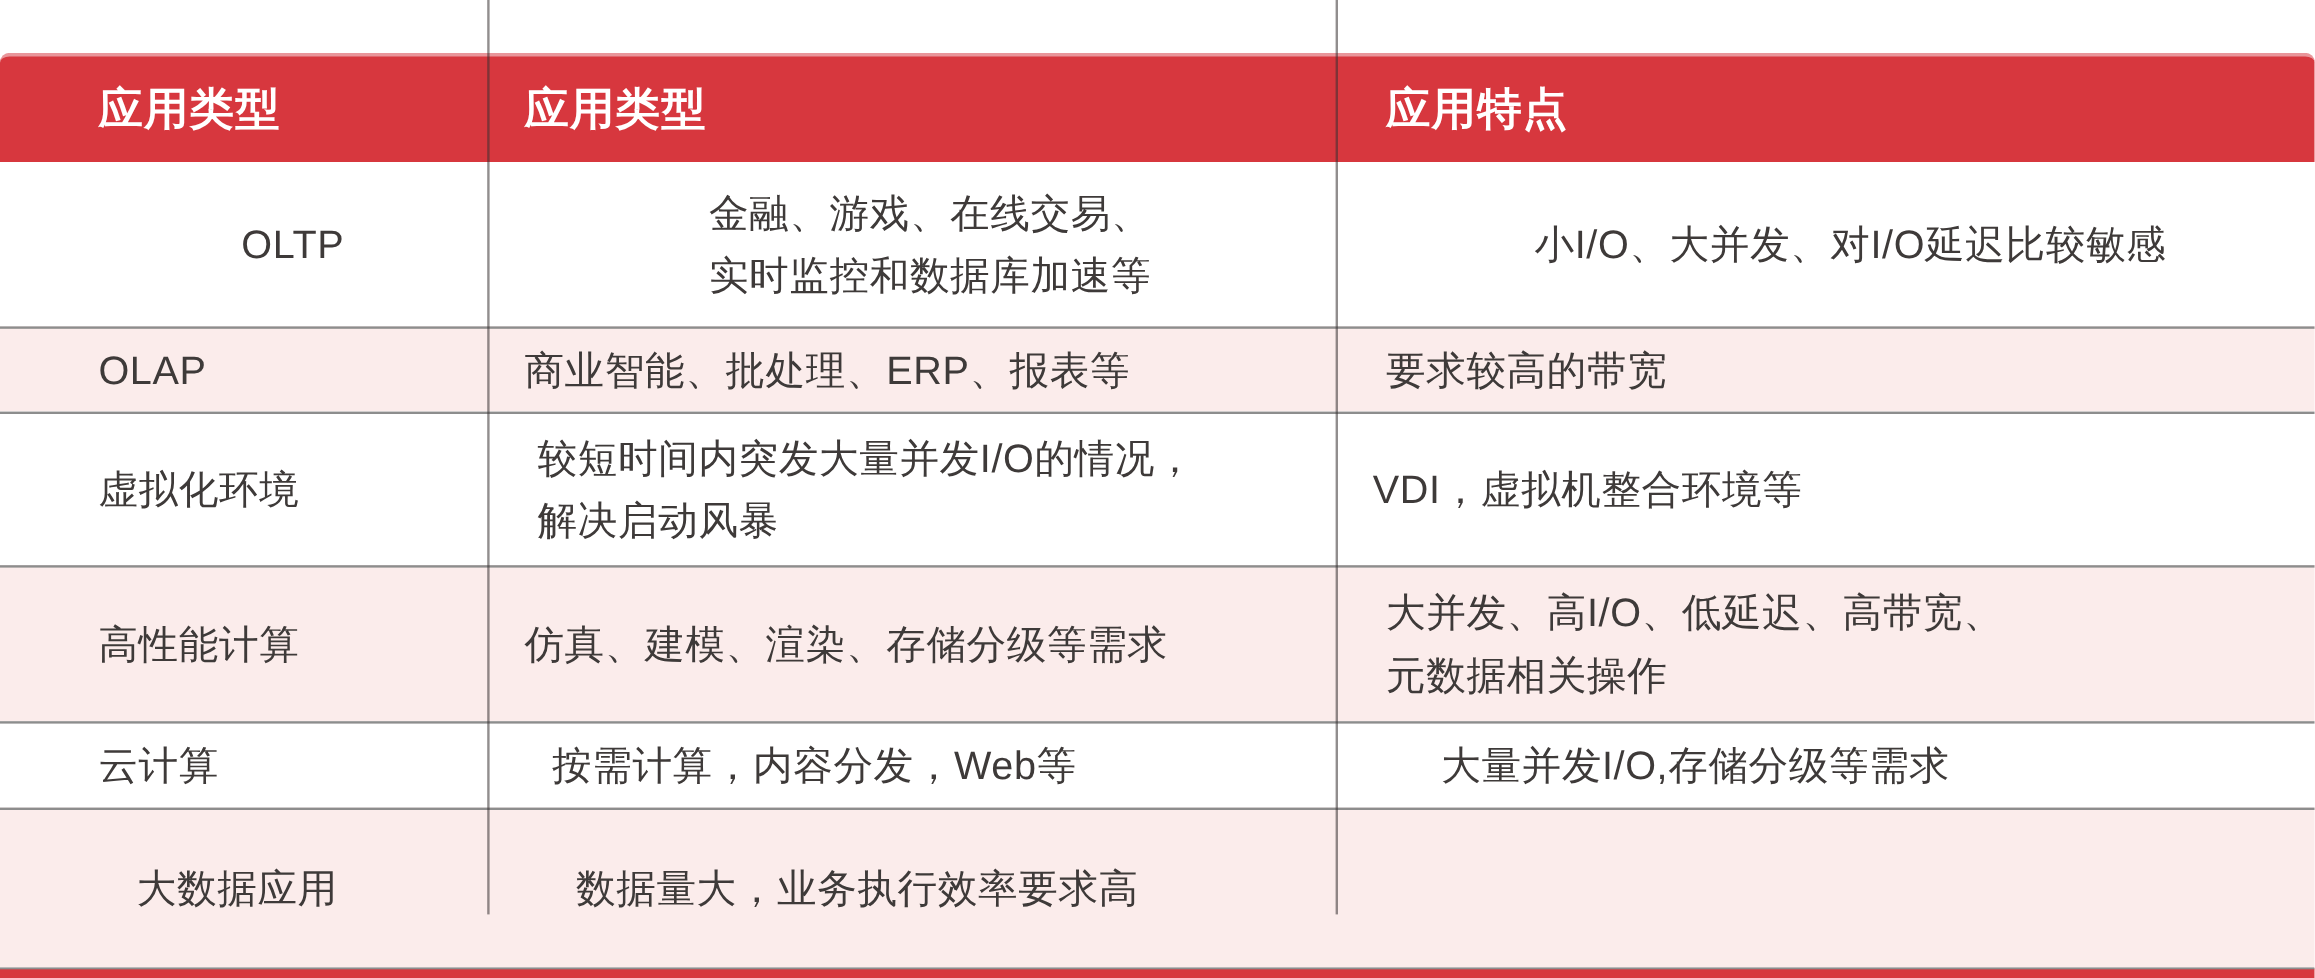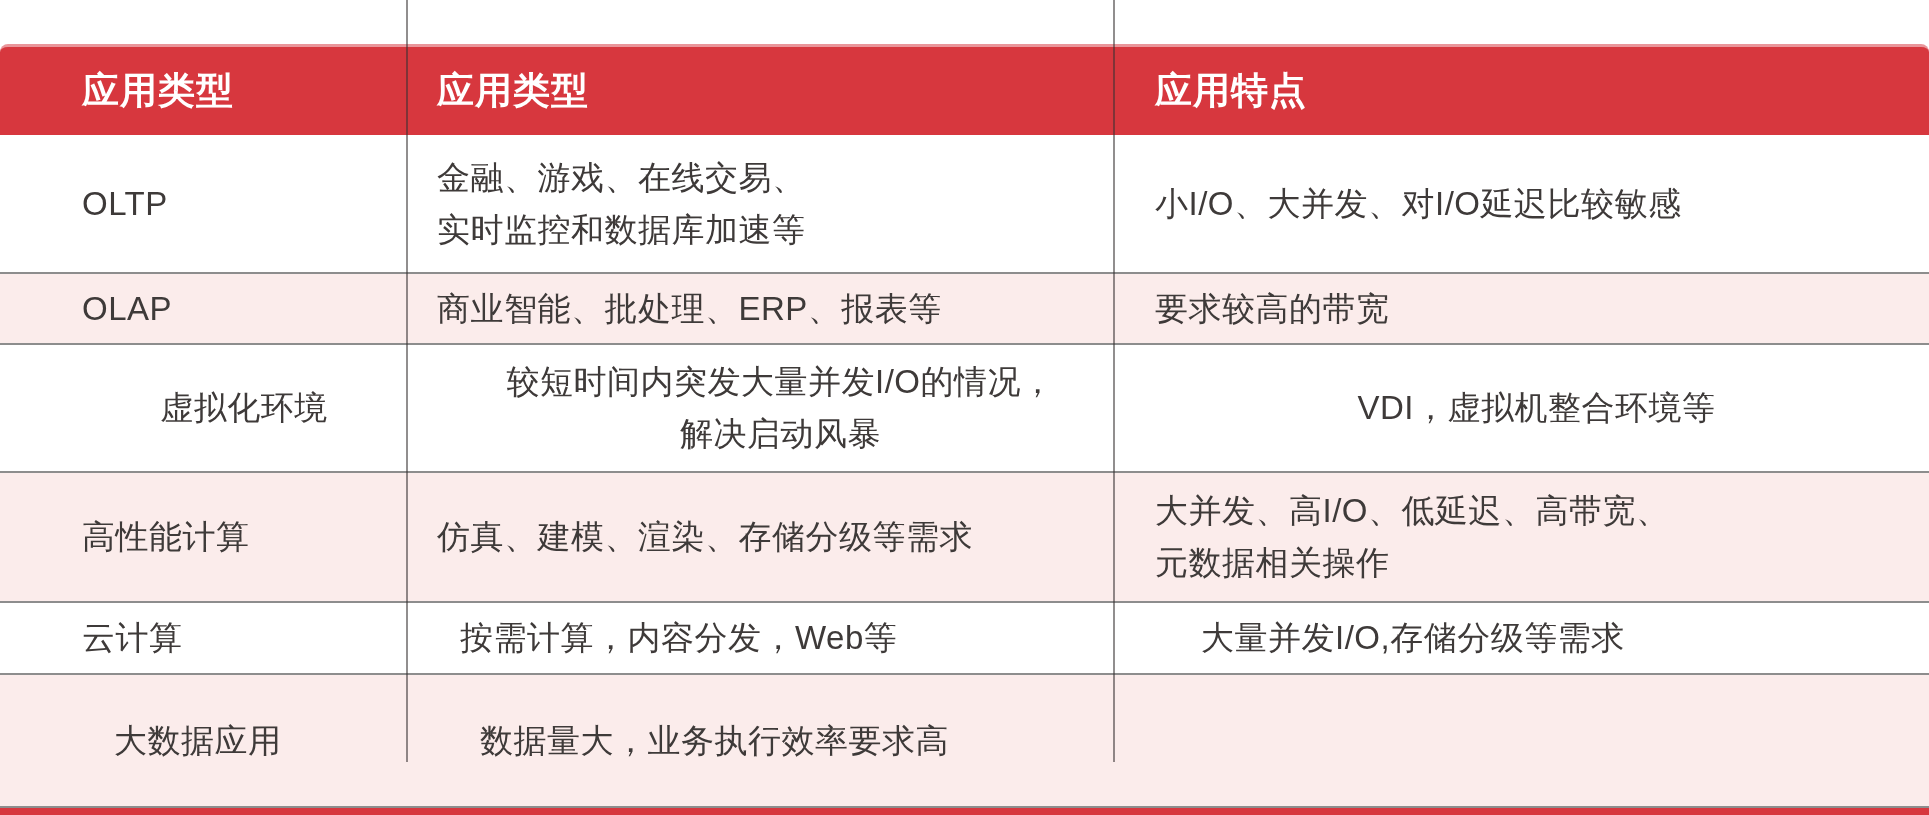--- a/index.html
+++ b/index.html
@@ -37,23 +37,23 @@
     justify-content:center;
     box-sizing:border-box;
     font-size:33px;
     line-height:52px;
     white-space:pre-line;
     letter-spacing:0.5px;
   }
   .c1{padding-left:82px;}
   .c2{padding-left:31px;}
   .c3{padding-left:42px;}
-  .r1{height:137px;background:#ffffff;}
+  .r1{height:137px;background:#ffffff;text-align:center;}
   .r2{height:71px;background:#fbeceb;border-top:2px solid #8d8d8d;}
-  .r3{height:128px;background:#ffffff;border-top:2px solid #8d8d8d;text-align:center;}
+  .r3{height:128px;background:#ffffff;border-top:2px solid #8d8d8d;}
   .r4{height:130px;background:#fbeceb;border-top:2px solid #8d8d8d;}
   .r5{height:72px;background:#ffffff;border-top:2px solid #8d8d8d;gap:23px;}
   .r6{height:133px;background:#fbeceb;border-top:2px solid #8d8d8d;padding-left:32px;}
   .footer-bar{
     height:25px;
     background:#d7373e;
     border-top:2px solid #8d8d8d;
     border-radius:0 0 3px 3px;
   }
   .vline{

